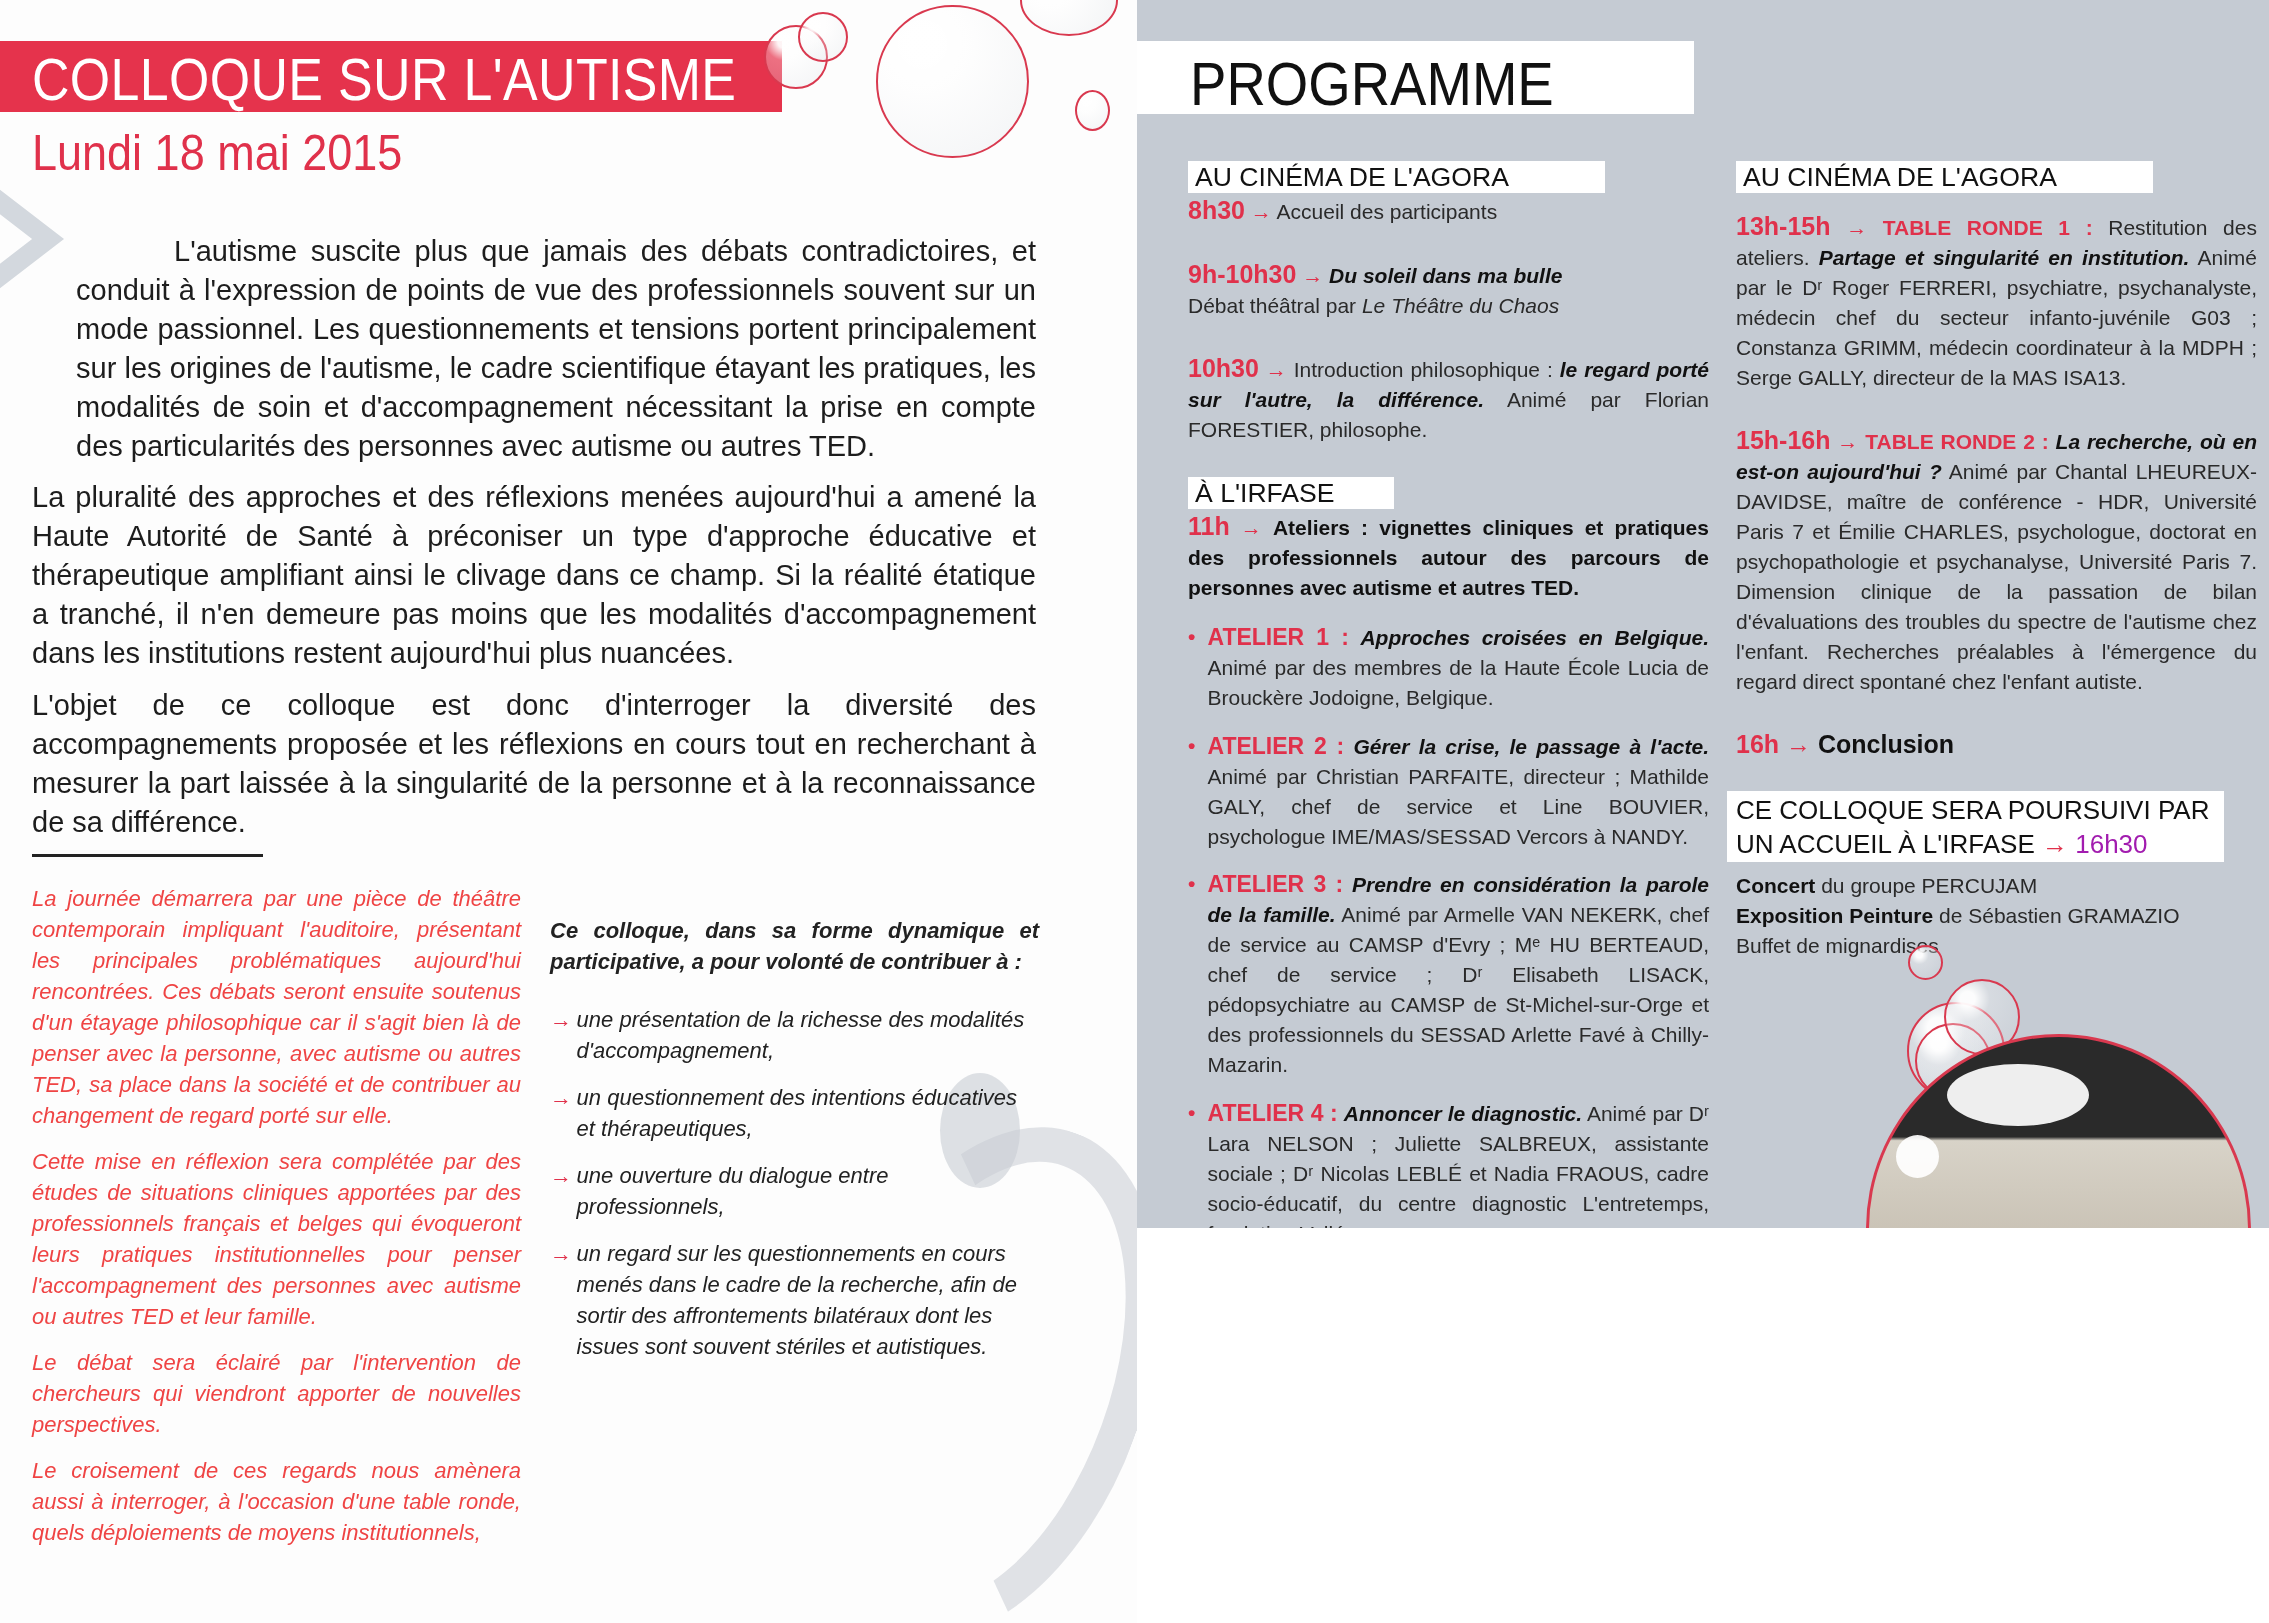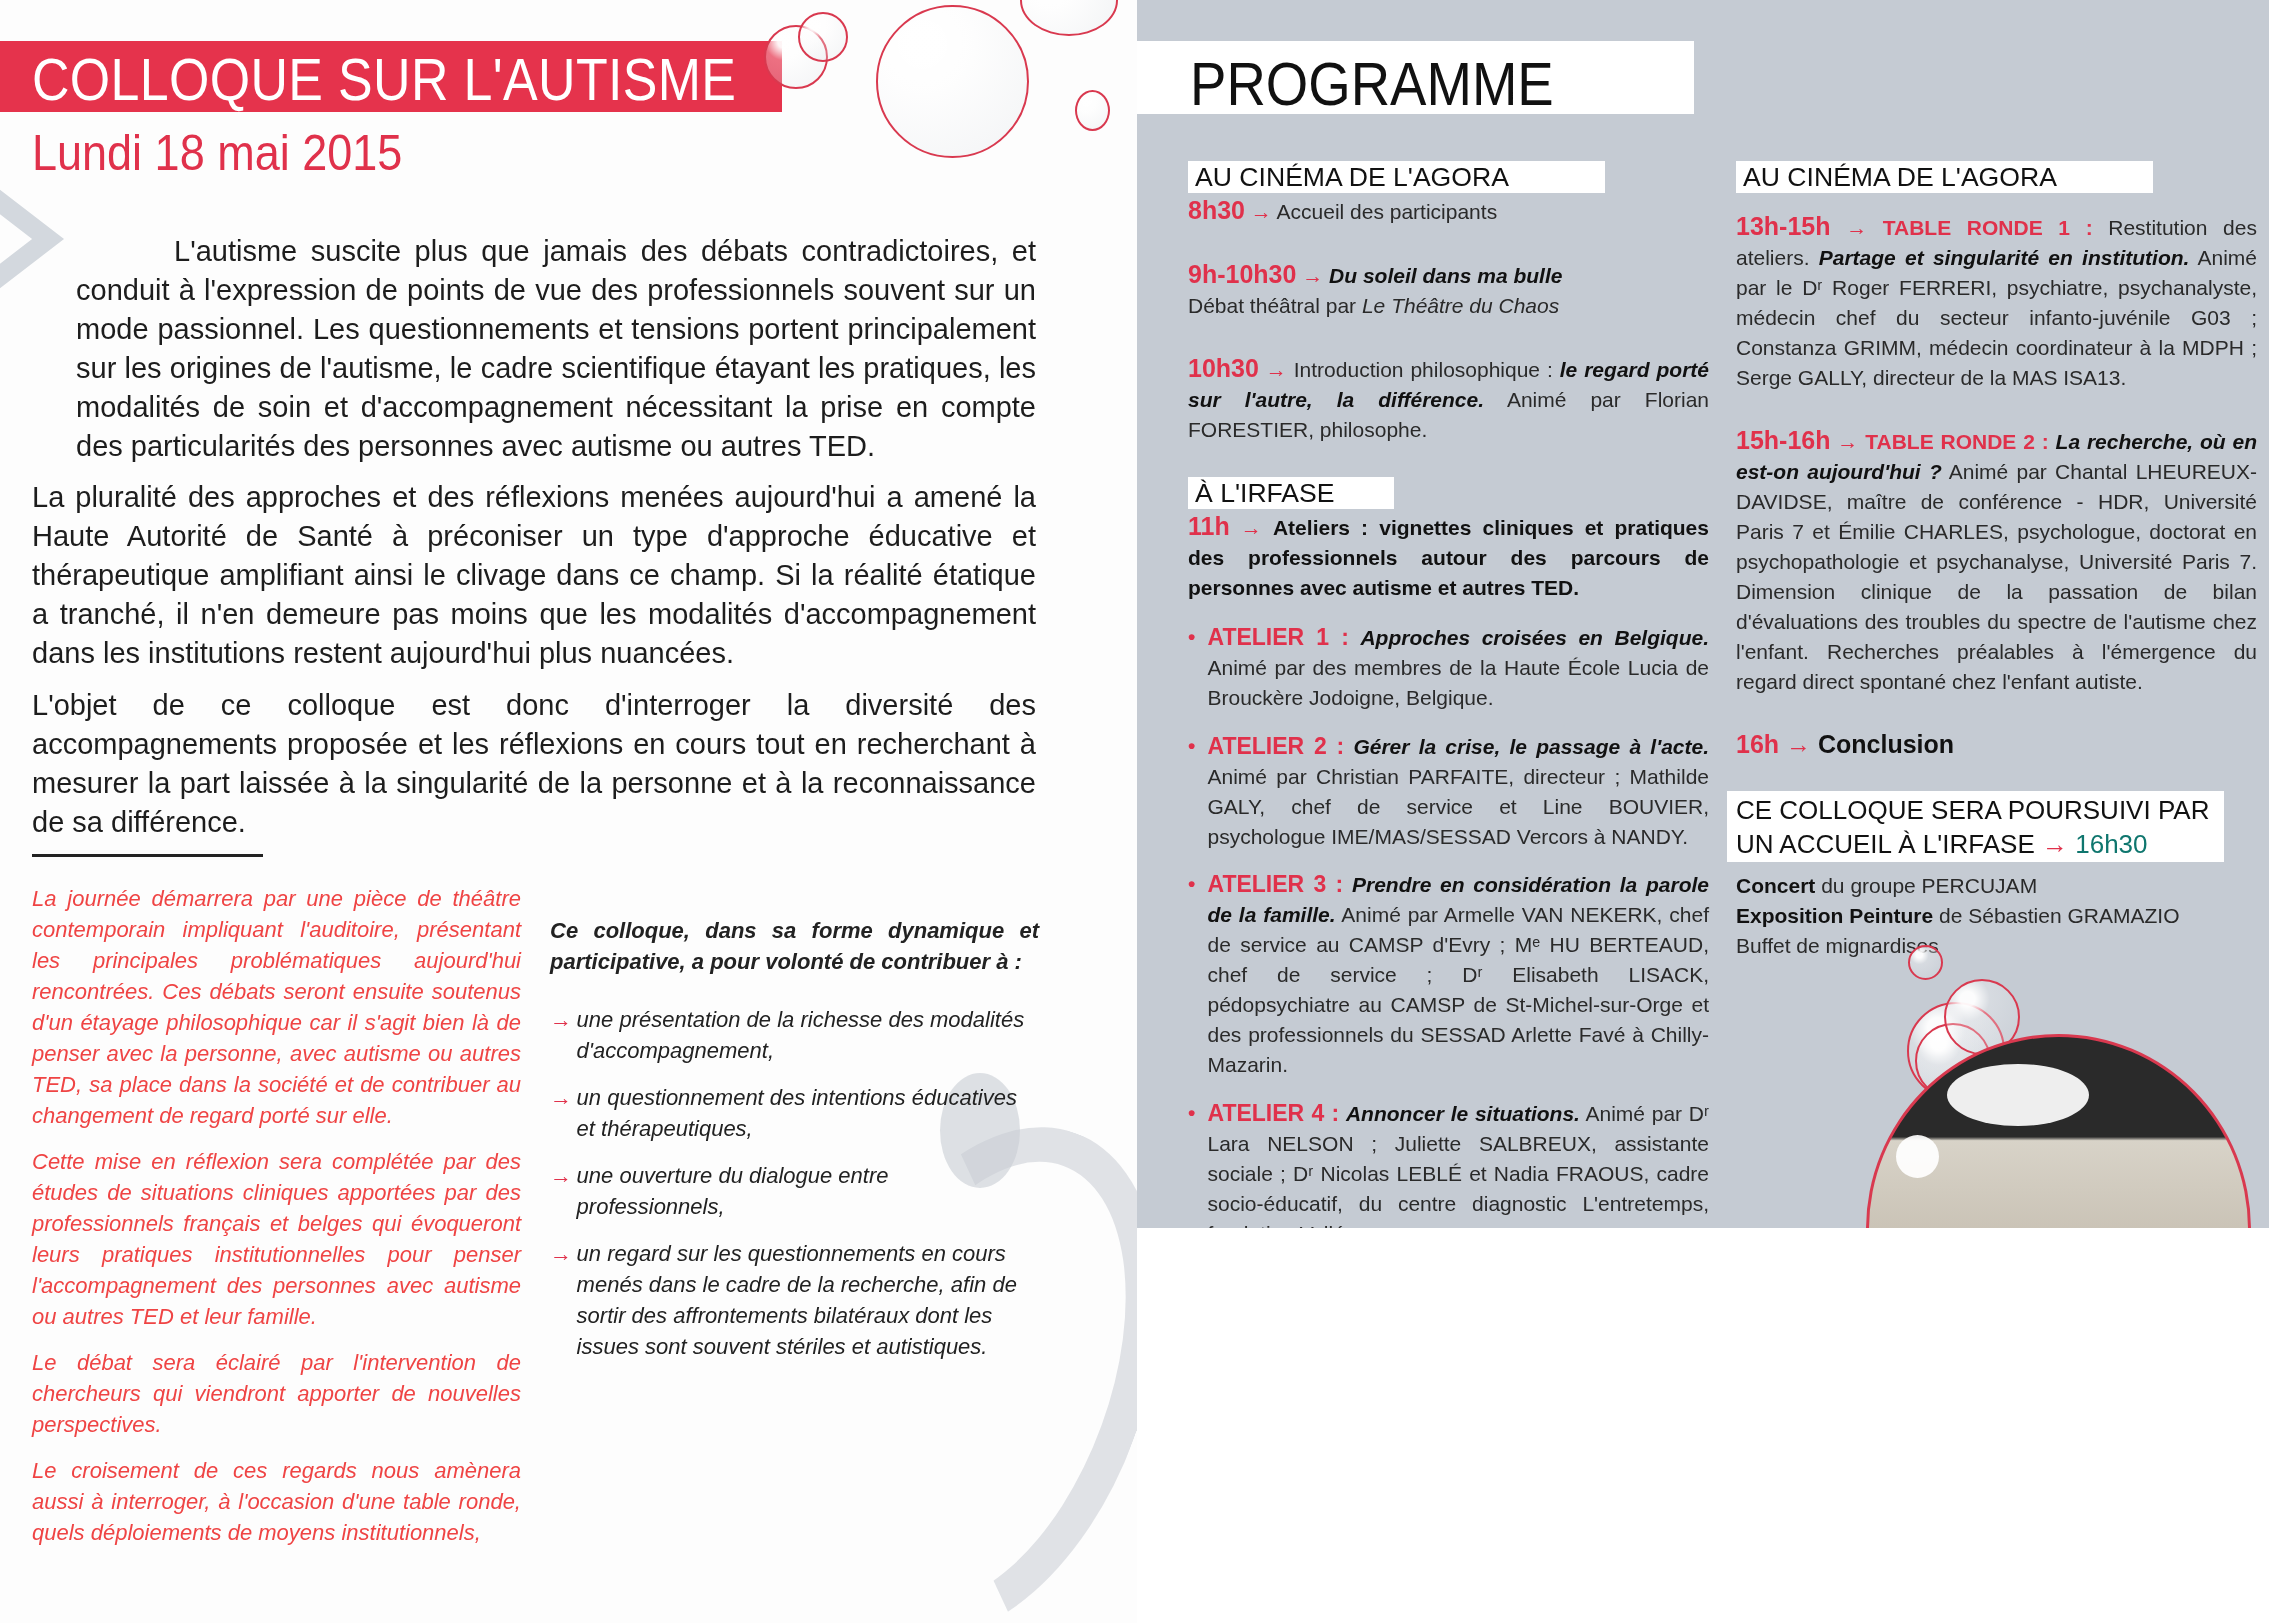--- a/index.html
+++ b/index.html
@@ -1,18 +1,18 @@
 <!DOCTYPE html>
 <html style="font-size:14px"><head>
 <meta charset="utf-8">
 <style>
   * { box-sizing: border-box; margin: 0; padding: 0; }
   html, body { width: 2270px; height: 1623px; overflow: hidden; background: #fff; }
   body { position: relative; font-family: "Liberation Sans", sans-serif; color: #1a1a1a; }
-  .red { color: #0f766e; }
+  .red { color: #a21caf; }
   #left { position: absolute; left: 0; top: 0; width: 1137px; height: 1623px; background: #fdfdfd; overflow: hidden; }
   #right { position: absolute; left: 1137px; top: 0; width: 1133px; height: 1228px; background: #c5cbd3; overflow: hidden; }
 
   .title-band { position: absolute; left: 0; top: 41px; width: 782px; height: 71px; background: #e5334c; }
   .title-text { position: absolute; left: 32px; top: 46px; font-size: 59px; color: #fff; letter-spacing: 0.4px; font-family: "Liberation Sans Narrow", "Liberation Sans", sans-serif; transform: scaleX(0.88); transform-origin: left center; white-space: nowrap; }
   .date { position: absolute; left: 32px; top: 124px; font-size: 50px; color: #e0314b; transform: scaleX(0.9); transform-origin: left center; white-space: nowrap; }
 
   .intro { position: absolute; left: 32px; top: 232px; width: 1004px; font-size: 29px; line-height: 39px; text-align: justify; color: #1d1d1d; transform: scaleX(1); }
   .intro p { margin-bottom: 12.4px; }
   .intro p.first { text-indent: 98px; margin-left: 44px; }
@@ -127,21 +127,21 @@
 
     <div class="sec-head short">À L'IRFASE</div>
     <div class="sched" style="margin-bottom:19.5px;">
       <span class="time">11h</span>
       <span class="ar">→</span>
       <span class="b">Ateliers : vignettes cliniques et pratiques des professionnels autour des parcours de personnes avec autisme et autres TED.</span>
     </div>
     <div class="atelier"><span class="dot">•</span><span class="alab">ATELIER 1 :</span> <span class="bi">Approches croisées en Belgique.</span> <span>Animé par des membres de la Haute École Lucia de Brouckère Jodoigne, Belgique.</span></div>
     <div class="atelier"><span class="dot">•</span><span class="alab">ATELIER 2 :</span> <span class="bi">Gérer la crise, le passage à l'acte.</span> <span>Animé par Christian PARFAITE, directeur ; Mathilde GALY, chef de service et Line BOUVIER, psychologue IME/MAS/SESSAD Vercors à NANDY.</span></div>
     <div class="atelier"><span class="dot">•</span><span class="alab">ATELIER 3 :</span> <span class="bi">Prendre en considération la parole de la famille.</span> <span>Animé par Armelle VAN NEKERK, chef de service au CAMSP d'Evry ; Mᵉ HU BERTEAUD, chef de service ; Dʳ Elisabeth LISACK, pédopsychiatre au CAMSP de St-Michel-sur-Orge et des professionnels du SESSAD Arlette Favé à Chilly-Mazarin.</span></div>
-    <div class="atelier"><span class="dot">•</span><span class="alab">ATELIER 4 :</span> <span class="bi">Annoncer le situations.</span> <span>Animé par Dʳ Lara NELSON ; Juliette SALBREUX, assistante sociale ; Dʳ Nicolas LEBLÉ et Nadia FRAOUS, cadre socio-éducatif, du centre diagnostic L'entretemps, fondation Vallée.</span></div>
+    <div class="atelier"><span class="dot">•</span><span class="alab">ATELIER 4 :</span> <span class="bi">Annoncer le diagnostic.</span> <span>Animé par Dʳ Lara NELSON ; Juliette SALBREUX, assistante sociale ; Dʳ Nicolas LEBLÉ et Nadia FRAOUS, cadre socio-éducatif, du centre diagnostic L'entretemps, fondation Vallée.</span></div>
 
     <div class="sched big" style="margin-top:26.6px;text-align:left;">
       <span class="time">12h30-13h</span>
       <span class="ar">→</span>
       <span class="b">Pause déjeuner</span><span> dans les locaux de l'IRFASE</span>
     </div>
   </div>
 
   <div class="col-r2">
     <div class="sec-head">AU CINÉMA DE L'AGORA</div>

